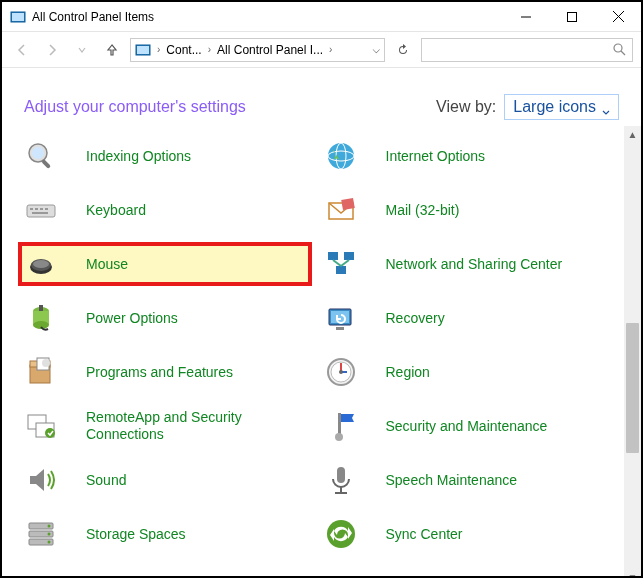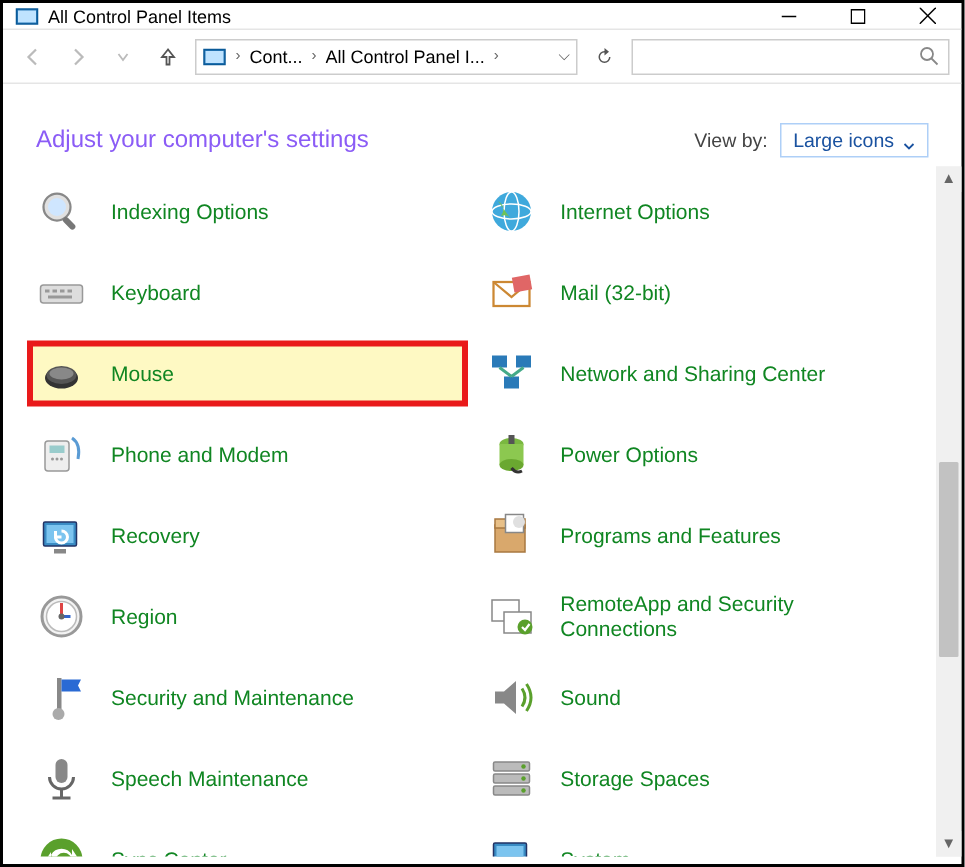--- a/index.html
+++ b/index.html
@@ -1,40 +1,40 @@
 <!DOCTYPE html>
 <html><head>
 <meta charset="utf-8">
 <style>
 * { box-sizing: border-box; margin: 0; padding: 0; font-family: "Segoe UI", Tahoma, sans-serif; }
 body { background: #fff; width: 643px; height: 578px; border: 2px solid #000; overflow: hidden; position: relative; }
-.titlebar { height: 18px; display: flex; align-items: center; padding: 0 0 0 8px; border-bottom: 1px solid #e5e5e5; }
+.titlebar { height: 30px; display: flex; align-items: center; padding: 0 0 0 8px; border-bottom: 1px solid #e5e5e5; }
 .title-icon { width: 16px; height: 16px; margin-right: 6px; }
 .title-text { font-size: 12px; flex: 1; color: #000; }
 .win-btns { display: flex; height: 100%; }
 .win-btn { width: 46px; height: 100%; display: flex; align-items: center; justify-content: center; font-size: 13px; color: #000; }
 .win-btn.close { font-size: 16px; }
 .navbar { height: 36px; display: flex; align-items: center; padding: 0 8px; gap: 6px; border-bottom: 1px solid #e5e5e5; }
 .nav-arrow { width: 24px; height: 24px; display:flex; align-items:center; justify-content:center; color:#999; }
 .nav-arrow.up { color:#555; }
 .addr { flex: 0 0 255px; height: 24px; border: 1px solid #ccc; display: flex; align-items: center; font-size: 12px; padding: 0 4px; gap: 4px; }
 .addr-icon { width: 16px; height: 16px; flex-shrink: 0; }
 .addr-sep { color: #666; font-size:10px; padding:0 2px; }
 .addr-part { white-space: nowrap; overflow: hidden; text-overflow: ellipsis; max-width: 110px; }
 .addr-drop { margin-left:auto; color:#555; font-size:10px; }
 .refresh { width: 24px; height:24px; display:flex; align-items:center; justify-content:center; color:#555; }
 .search { flex: 1; height: 24px; border: 1px solid #ccc; display: flex; align-items: center; padding: 0 6px; }
 .search-icon { margin-left:auto; color:#888; font-size: 13px; }
 .header { display: flex; align-items: center; padding: 26px 22px 6px 22px; }
 .heading { color: #8b5cf6; font-size: 16px; font-weight: 400; flex: 1; }
-.view-by { font-size: 13px; color: #444; display: flex; align-items: center; gap: 8px; }
+.view-by { font-size: 16px; color: #444; display: flex; align-items: center; gap: 8px; }
 .view-select { border: 1px solid #aecff7; padding: 3px 8px; color: #1a52a0; display: inline-flex; align-items: flex-end; gap:6px; }
 .content-wrap { position: relative; height: 460px; }
 .items { position: absolute; top: 0; left: 0; right: 20px; bottom: 0; overflow-y: hidden; padding: 10px 12px 10px 18px; display: grid; grid-template-columns: 1fr 1fr; column-gap: 10px; row-gap: 14px; align-content: start; }
-.item { display: flex; align-items: center; gap: 16px; height: 40px; padding: 2px 4px; }
+.item { display: flex; align-items: center; gap: 28px; height: 40px; padding: 2px 4px; }
 .item.highlighted { background: #fef9c3; outline: 4px solid #e91a1a; outline-offset: -2px; }
 .item-icon { width: 34px; height: 34px; flex-shrink: 0; display: flex; align-items: center; justify-content: center; }
 .item-label { color: #108622; font-size: 14px; line-height: 1.2; }
 .scrollbar { position: absolute; right: 0; top: 0; bottom: 0; width: 17px; background: #f0f0f0; }
 .scroll-btn { height: 17px; width: 100%; display:flex; align-items:center; justify-content:center; color:#666; font-size:10px; background:#f0f0f0; }
 .scroll-track { position:absolute; top:17px; bottom:17px; width:100%; }
 .scroll-thumb { position: absolute; left: 2px; right: 2px; top: 180px; height: 130px; background: #c2c2c2; border-radius:1px; }
 svg { display:block; }
 </style>
 </head>
@@ -195,33 +195,20 @@
             <rect x="12" y="19" width="10" height="8" fill="#2a7ab8"></rect>
             <line x1="9" y1="13" x2="17" y2="19" stroke="#4a8" stroke-width="2"></line>
             <line x1="25" y1="13" x2="17" y2="19" stroke="#4a8" stroke-width="2"></line>
           </svg>
         </span>
         <span class="item-label">Network and Sharing Center</span>
       </div>
       <div class="item">
         <span class="item-icon">
           <svg width="34" height="34" viewBox="0 0 34 34">
-            <rect x="6" y="8" width="16" height="20" rx="2" fill="#eee" stroke="#999"></rect>
-            <rect x="9" y="11" width="10" height="5" fill="#9cc"></rect>
-            <circle cx="11" cy="20" r="1" fill="#999"></circle>
-            <circle cx="14" cy="20" r="1" fill="#999"></circle>
-            <circle cx="17" cy="20" r="1" fill="#999"></circle>
-            <path d="M24 6 Q30 10 28 20" fill="none" stroke="#5a9bd4" stroke-width="2"></path>
-          </svg>
-        </span>
-        <span class="item-label">Phone and Modem</span>
-      </div>
-      <div class="item">
-        <span class="item-icon">
-          <svg width="34" height="34" viewBox="0 0 34 34">
             <ellipse cx="17" cy="10" rx="8" ry="4" fill="#7ab840"></ellipse>
             <rect x="9" y="10" width="16" height="14" fill="#8cc850"></rect>
             <ellipse cx="17" cy="24" rx="8" ry="4" fill="#6aa830"></ellipse>
             <rect x="15" y="4" width="4" height="6" fill="#555"></rect>
             <path d="M17 26 Q20 30 24 28" fill="none" stroke="#333" stroke-width="2"></path>
           </svg>
         </span>
         <span class="item-label">Power Options</span>
       </div>
       <div class="item">

